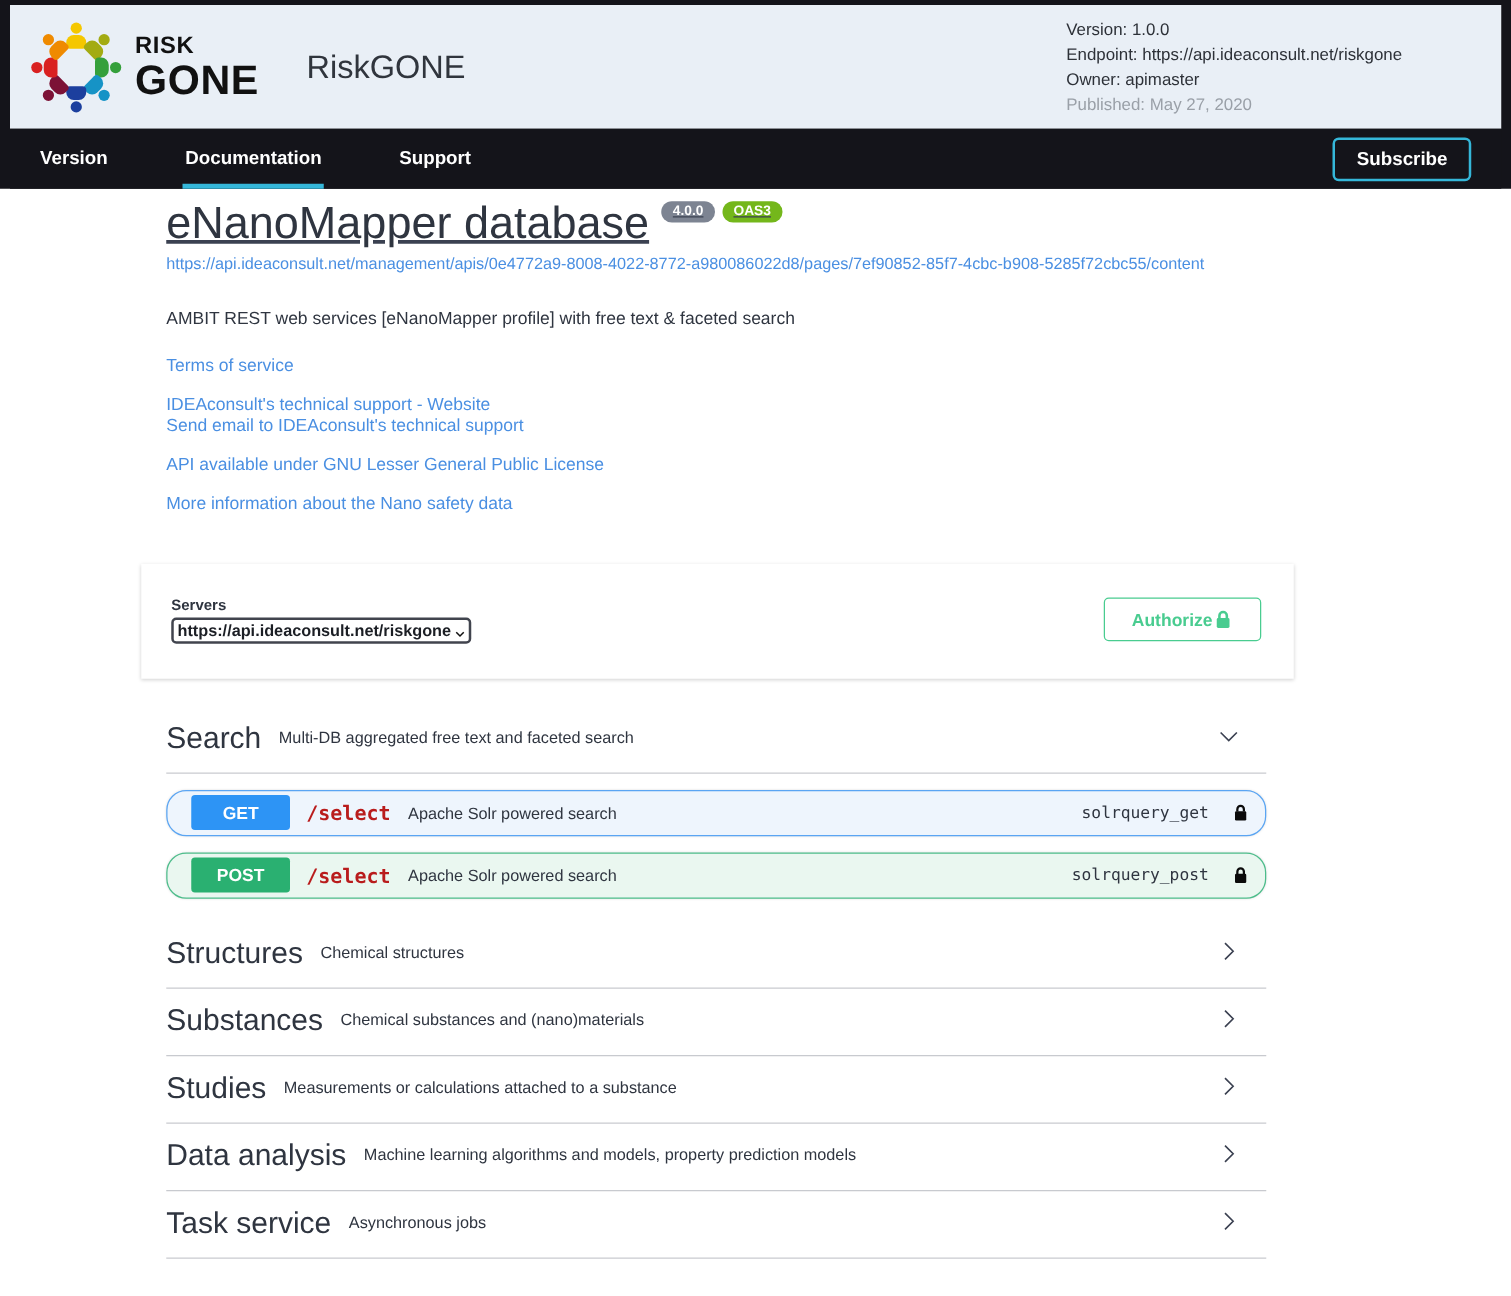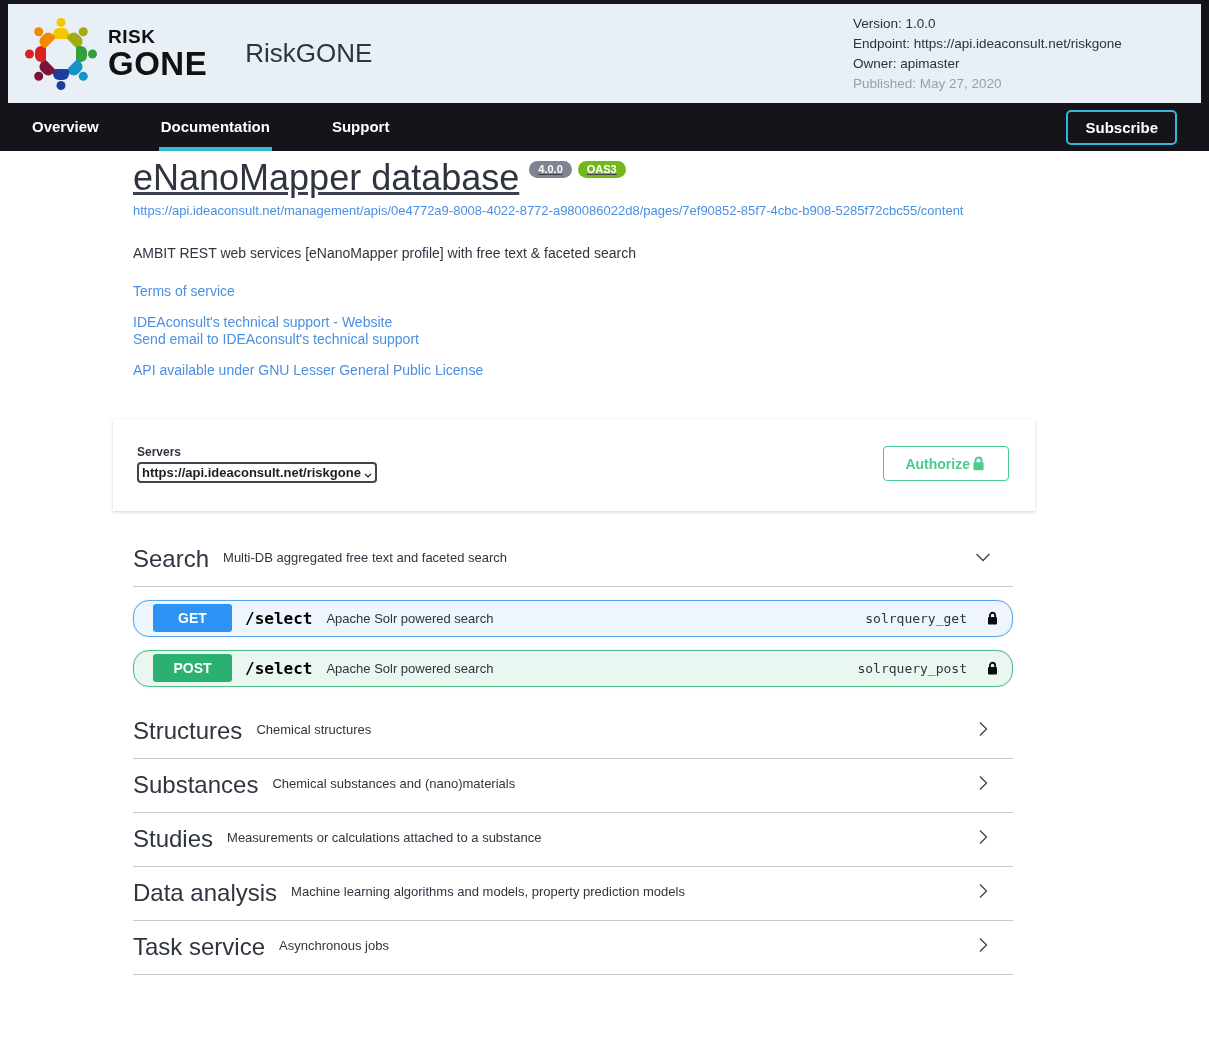--- a/index.html
+++ b/index.html
@@ -81,21 +81,21 @@
   .tag-header .chev{margin-left:auto;margin-right:20px;color:#3b4151;}
 
   .opblock{height:37px;border-radius:16px;display:flex;align-items:center;
     padding:0 12px 0 19px;margin-top:13px;box-shadow:0 0 2px rgba(0,0,0,.15);cursor:pointer;}
   .opblock.get{background:var(--get_bg);border:1.5px solid var(--get_border);}
   .opblock.post{background:var(--post_bg);border:1.5px solid var(--post_border);}
   .method-badge{min-width:79px;text-align:center;border-radius:3px;color:#fff;
     font-weight:700;font-size:14px;padding:6px 0;}
   .opblock.get .method-badge{background:var(--get);}
   .opblock.post .method-badge{background:var(--post);}
-  .op-path{font-size:16px;font-weight:700;color:#000000;margin-left:13px;}
+  .op-path{font-size:16px;font-weight:700;color:#b91c1c;margin-left:13px;}
   .op-desc{font-size:13px;color:#2f3540;margin-left:14px;}
   .op-id{margin-left:auto;font-size:13px;color:#2f3540;margin-right:18px;}
   .lock-btn{background:none;border:none;color:#0b0b0b;cursor:pointer;display:flex;align-items:center;padding:0;}
   .search-block{margin-bottom:18px;}
 </style>
 </head>
 <body>
 
 <div class="top-frame">
   <header class="masthead">
@@ -118,21 +118,21 @@
     <div class="brand-title">RiskGONE</div>
     <div class="meta">
       <div class="line">Version: 1.0.0</div>
       <div class="line">Endpoint: https://api.ideaconsult.net/riskgone</div>
       <div class="line">Owner: apimaster</div>
       <div class="line">Published: May 27, 2020</div>
     </div>
   </header>
 
   <nav class="nav">
-    <div class="nav-item">Overview</div>
+    <div class="nav-item">Version</div>
     <div class="nav-item active">Documentation</div>
     <div class="nav-item">Support</div>
     <button class="subscribe-btn">Subscribe</button>
   </nav>
 </div>
 
 <main>
   <div class="content">
     <div class="title-row">
       <h1 class="api-title">eNanoMapper database</h1>
@@ -144,20 +144,21 @@
     <a class="spec-url" href="#">https://api.ideaconsult.net/management/apis/0e4772a9-8008-4022-8772-a980086022d8/pages/7ef90852-85f7-4cbc-b908-5285f72cbc55/content</a>
     <div class="api-desc">AMBIT REST web services [eNanoMapper profile] with free text &amp; faceted search</div>
 
     <div class="links">
       <div class="lnk-group"><a href="#">Terms of service</a></div>
       <div class="lnk-group">
         <a href="#">IDEAconsult's technical support - Website</a><br>
         <a href="#">Send email to IDEAconsult's technical support</a>
       </div>
       <div class="lnk-group"><a href="#">API available under GNU Lesser General Public License</a></div>
+      <div class="lnk-group"><a href="#">More information about the Nano safety data</a></div>
     </div>
   </div>
 
   <div class="scheme-card">
     <div>
       <div class="servers-label">Servers</div>
       <div class="server-select">
         <span>https://api.ideaconsult.net/riskgone</span>
         <span class="caret">
           <svg width="12" height="12" viewBox="0 0 20 20">

